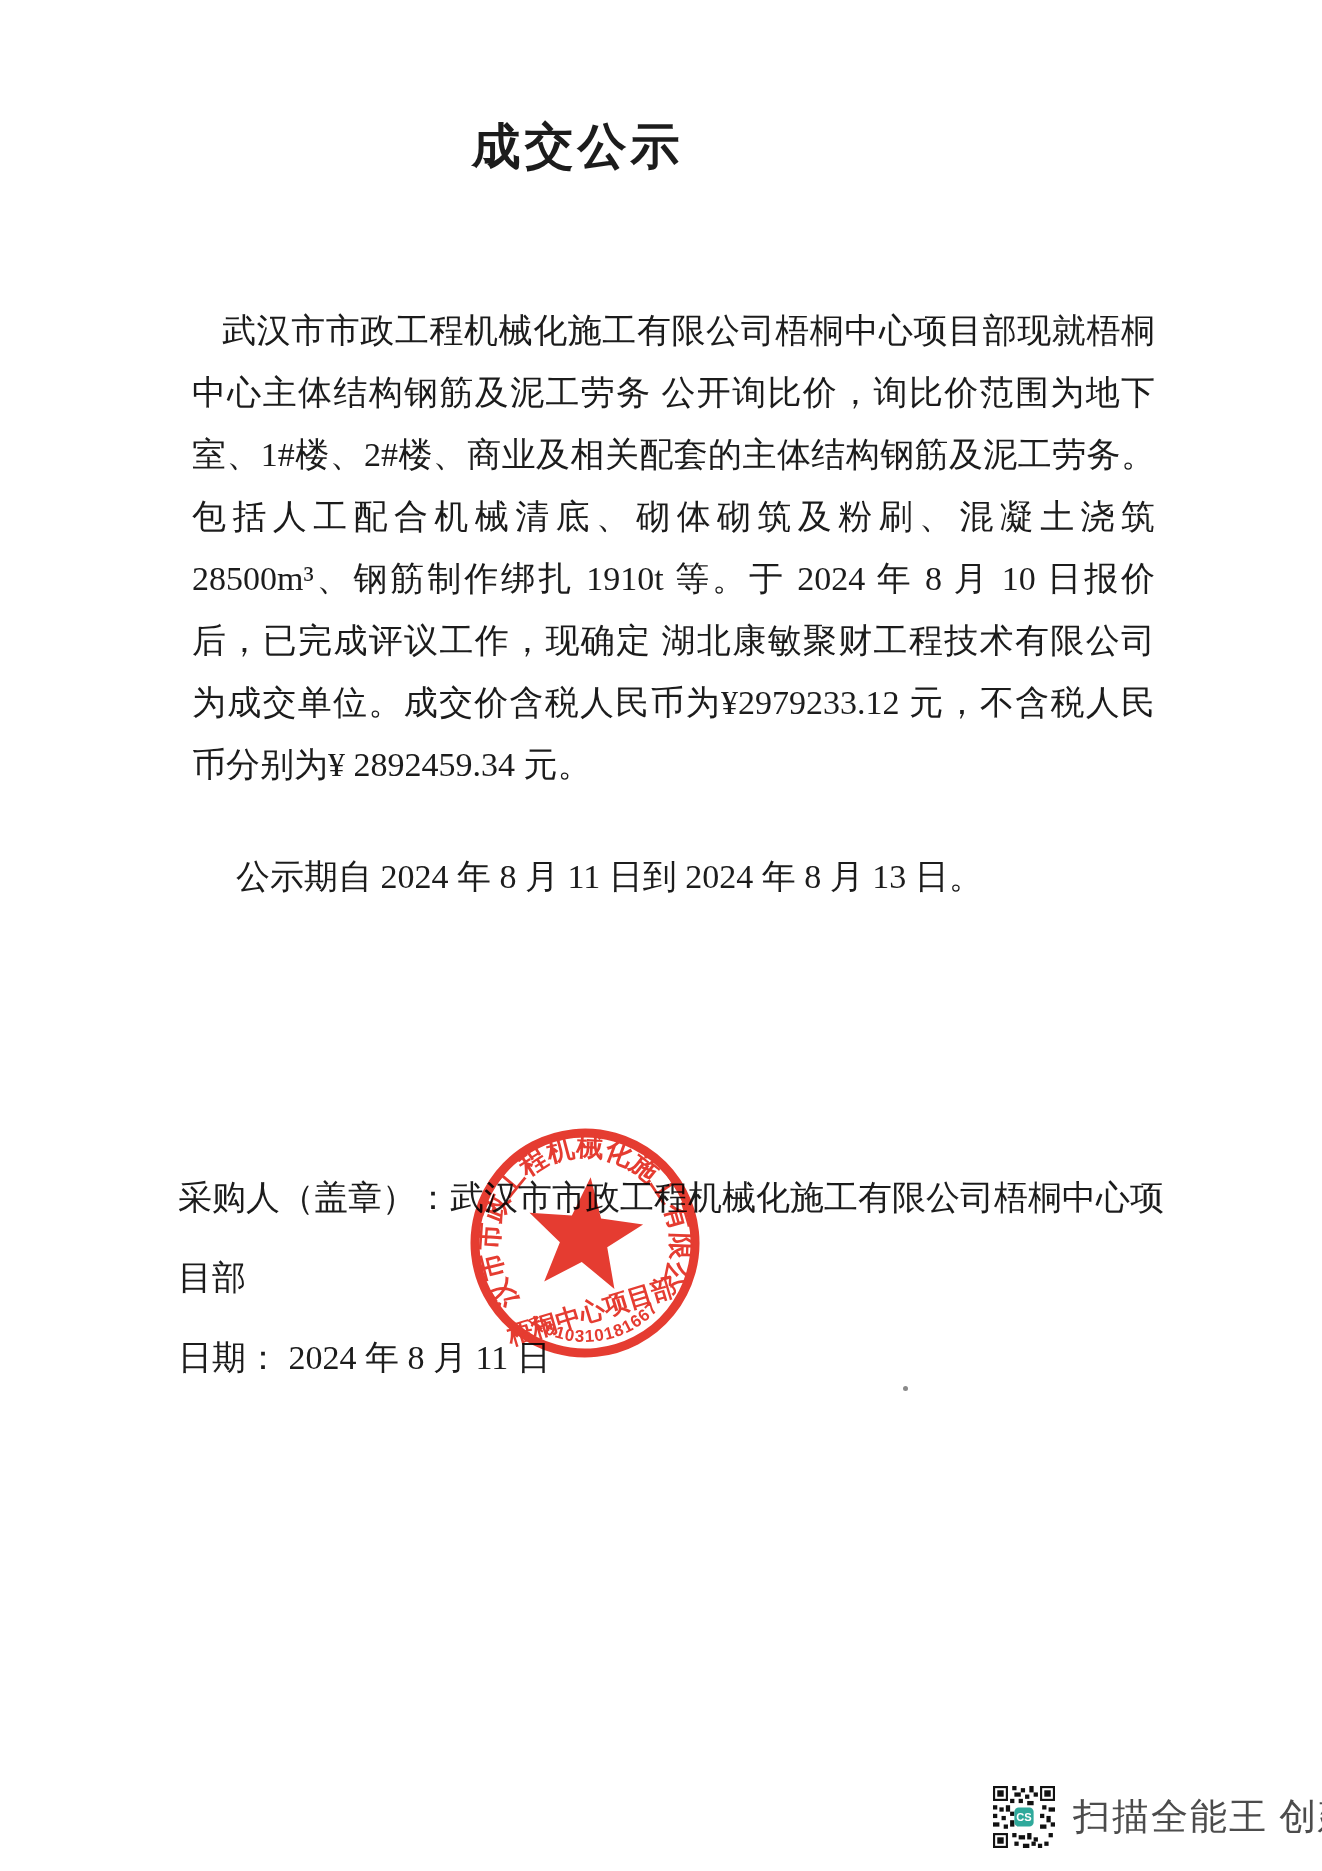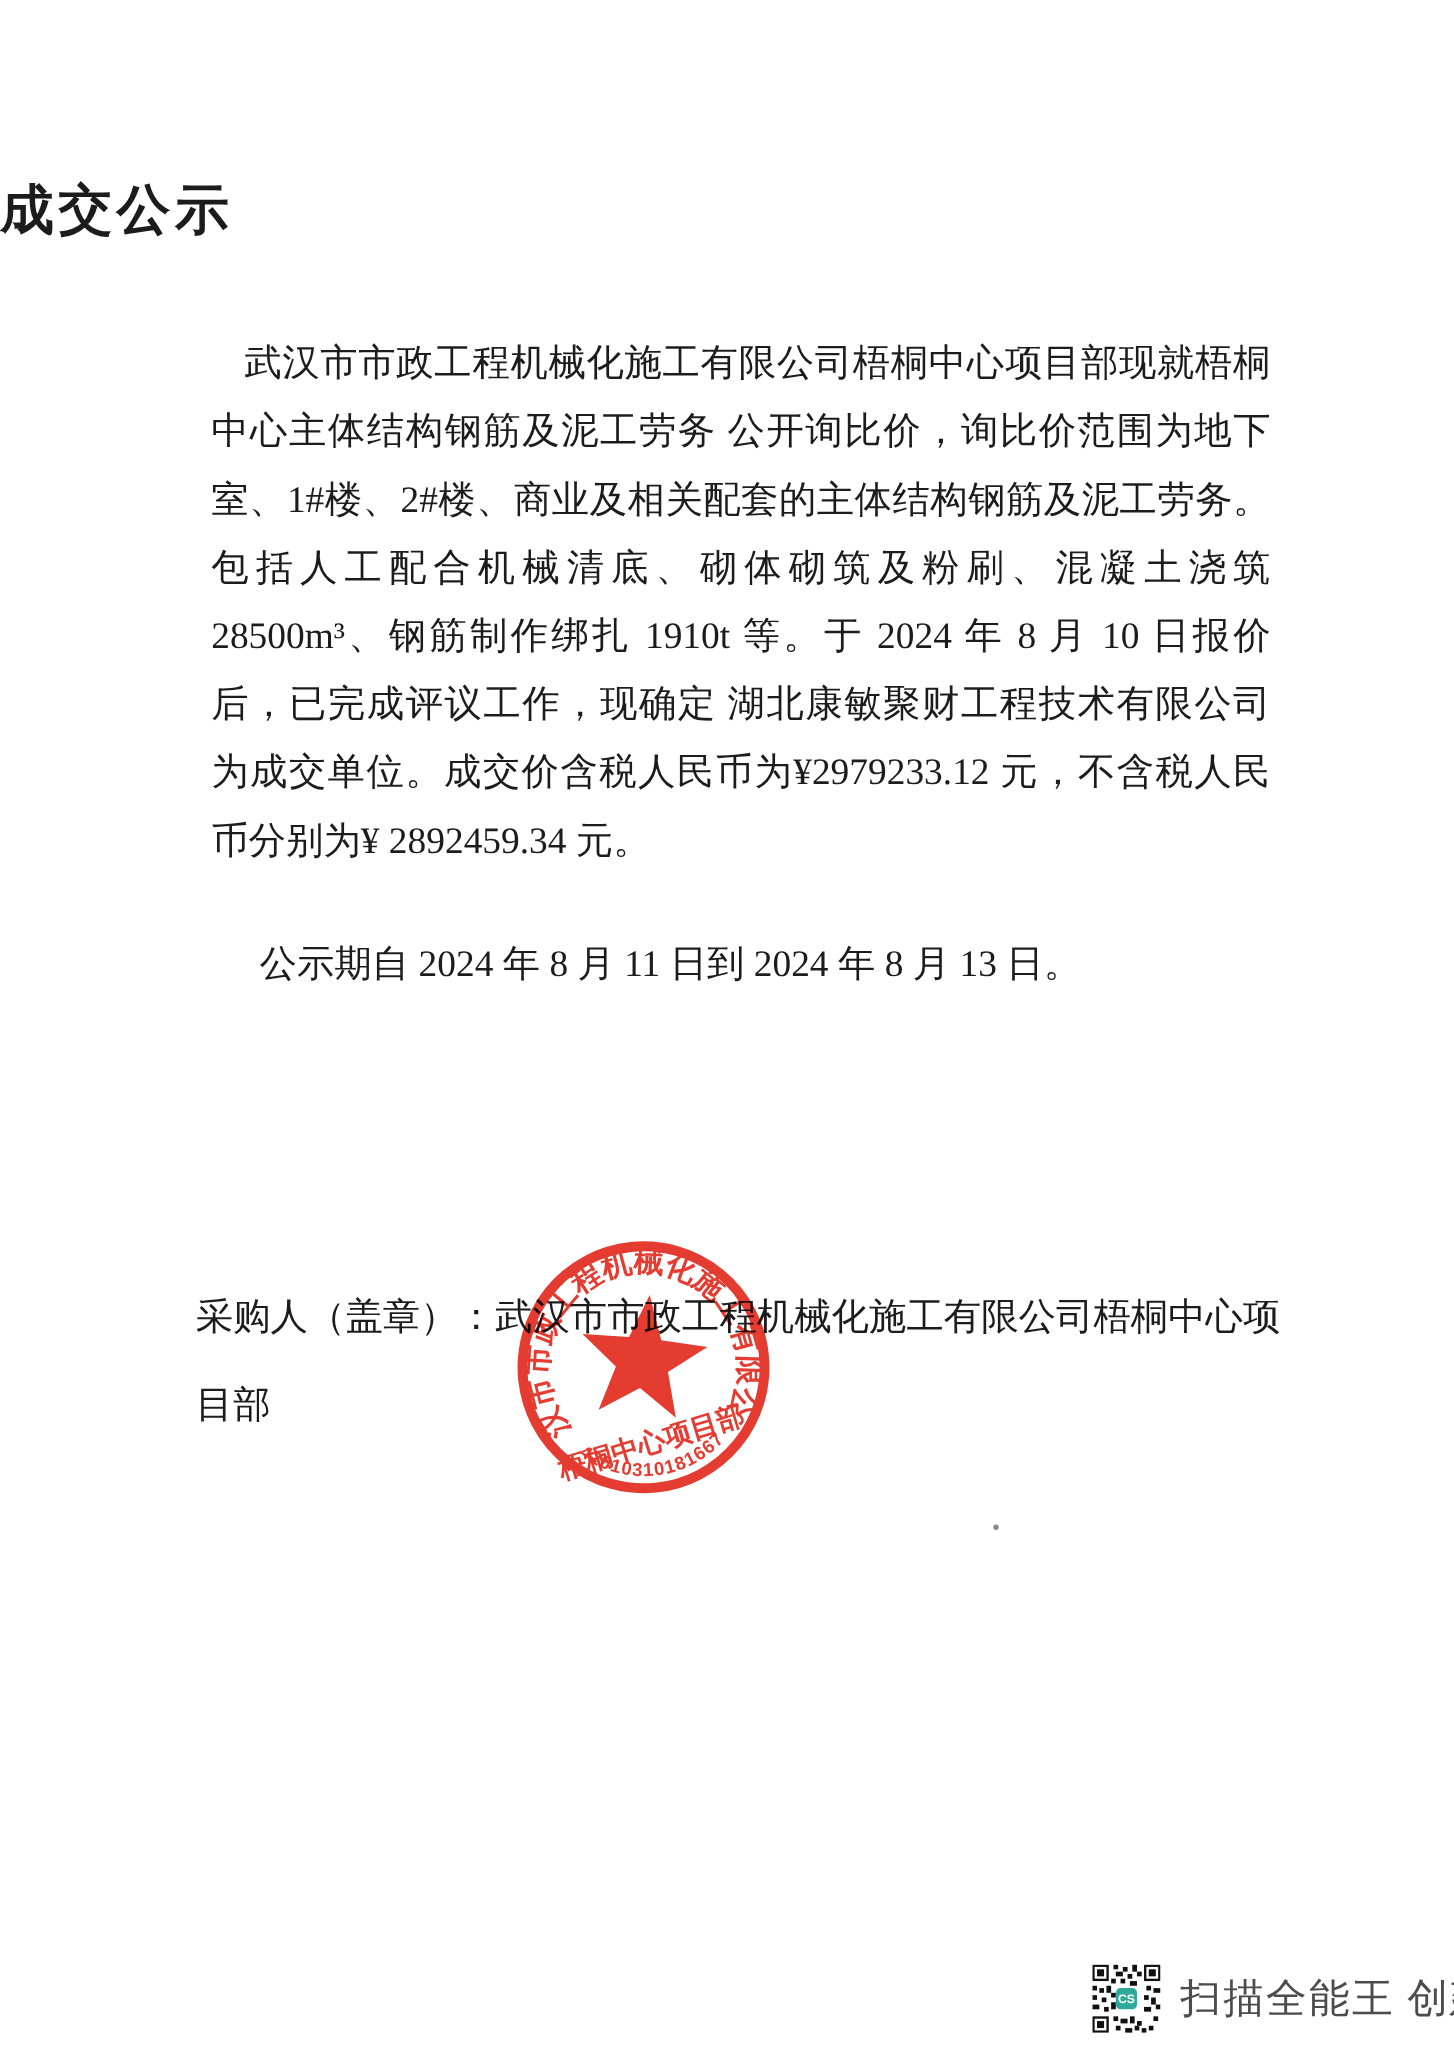--- a/index.html
+++ b/index.html
@@ -8,21 +8,21 @@
     background:#ffffff;
     position:relative;
     overflow:hidden;
     font-family:"Liberation Serif","DejaVu Serif",serif;
     color:#1c1c1c;
   }
   .doc-text { font-size:34px; line-height:62px; }
   .u { text-underline-offset:7px; text-decoration-thickness:2px; }
   #title {
     position:absolute; top:116px; left:0; width:1155px;
-    font-size:49px; font-weight:bold; letter-spacing:4px;margin-top:44px;
+    text-align:center; font-size:49px; font-weight:bold; letter-spacing:4px;
   }
   #para1 {
     position:absolute; left:192px; top:266px; width:963px;
     text-align:justify; text-indent:30px;
   }
   #para2 {
     position:absolute; left:192px; top:812px; width:963px;
     text-indent:44px;
   }
   #sig-block {
@@ -52,20 +52,21 @@
 <body>
 
 <div id="title" class="doc-text">成交公示</div>
 
 <p id="para1" class="doc-text"><span class="u">武汉市市政工程机械化施工有限公司梧桐中心项目部</span><span>现就</span><span class="u">梧桐中心主体结构钢筋及泥工劳务 </span><span>公开询比价，询比价范围为</span><span class="u">地下室、1#楼、2#楼、商业及相关配套的主体结构钢筋及泥工劳务。包括人工配合机械清底、砌体砌筑及粉刷、混凝土浇筑 28500m³、钢筋制作绑扎 1910t 等</span><span>。于</span><span class="u"> 2024 </span><span>年</span><span class="u"> 8 </span><span>月</span><span class="u"> 10 </span><span>日报价后，已完成评议工作，现确定</span><span class="u"> 湖北康敏聚财工程技术有限公司 </span><span>为成交单位。成交价含税人民币为¥</span><span class="u">2979233.12</span><span> 元，不含税人民币分别为¥</span><span class="u"> 2892459.34 </span><span>元。</span></p>
 
 <p id="para2" class="doc-text"><span>公示期自</span><span class="u"> 2024 </span><span>年</span><span class="u"> 8 </span><span>月</span><span class="u"> 11 </span><span>日到</span><span class="u"> 2024 </span><span>年</span><span class="u"> 8 </span><span>月</span><span class="u"> 13 </span><span>日。</span></p>
 
 <div id="sig-block">
   <p><span>采购人（盖章）：</span><span class="u">武汉市市政工程机械化施工有限公司梧桐中心项目部</span></p>
+  <p><span>日期：</span><span class="u"> 2024 </span><span>年</span><span class="u"> 8 </span><span>月</span><span class="u"> 11 </span><span>日</span></p>
 </div>
 
 <div id="seal">
   <svg width="238" height="238" viewBox="0 0 238 238">
     <g transform="rotate(-6 119 119)">
       <circle cx="119" cy="119" r="110" fill="none" stroke-width="9" stroke="#e2261a"></circle>
       <polygon points="0,-60 14.7,-20.2 57.1,-18.5 23.8,7.7 35.3,48.5 0,25 -35.3,48.5 -23.8,7.7 -57.1,-18.5 -14.7,-20.2" transform="translate(119,113) rotate(12)" fill="#e2261a"></polygon>
       <defs>
         <path id="arcTop" d="M 43.7,162.5 A 87,87 0 1 1 194.3,162.5" fill="none"></path>
         <path id="arcBottom" d="M 49,189 A 99,99 0 0 0 189,189" fill="none"></path>

